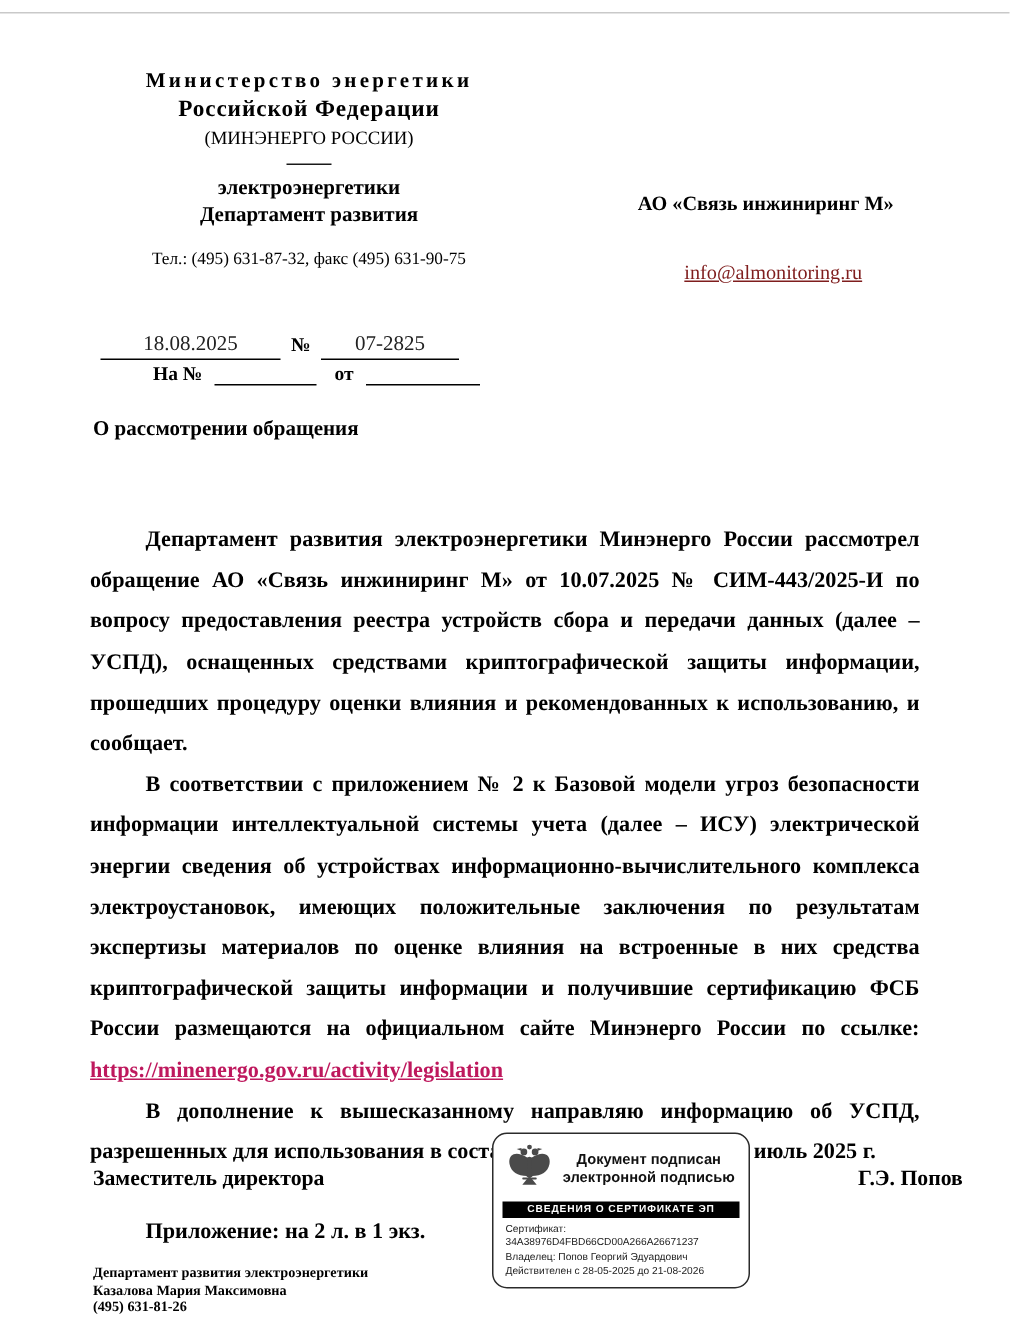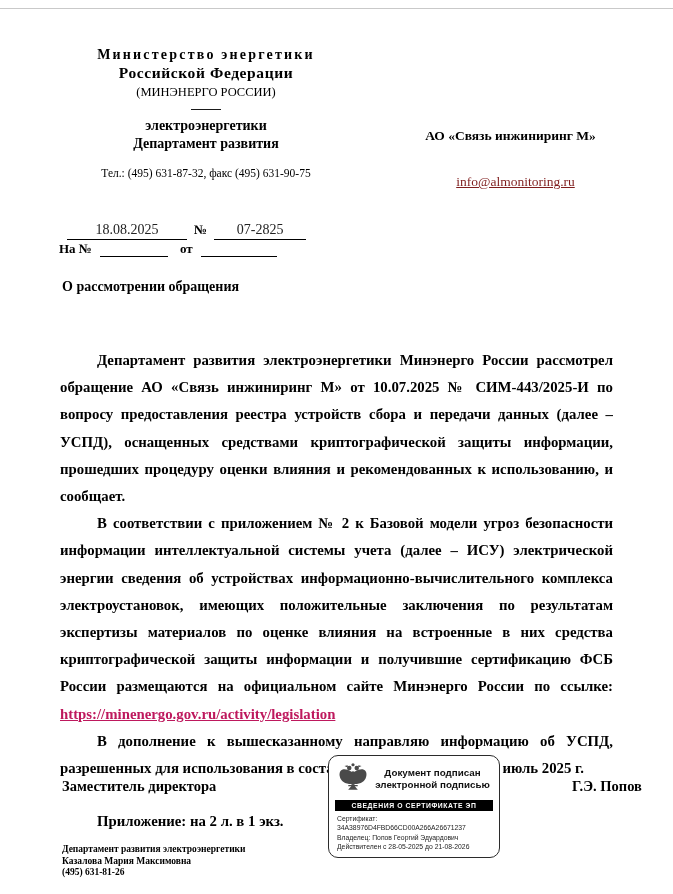--- a/index.html
+++ b/index.html
@@ -19,21 +19,21 @@
   .addr{font-size:11px;line-height:14px;margin-top:13px;}
   .phone{font-size:11.5px;margin-top:15px;}
 
   
   .refs{position:absolute;left:57px;top:222px;width:300px;font-size:13px;}
   .ref-row{display:flex;align-items:flex-start;}
   .u-cell{border-bottom:1px solid #000;text-align:center;}
   .u-date{width:120px;margin-left:10px;font-size:14px;color:#222;padding-bottom:1px;}
   .u-num{width:92px;font-size:14px;color:#222;padding-bottom:1px;}
   .ref-lbl{font-weight:bold;font-size:13px;padding:0 7px 1px 7px;white-space:nowrap;}
-  .ref-row2{display:flex;align-items:flex-end;margin-top:1px;}
+  .ref-row2{display:flex;align-items:flex-end;margin-top:1px;margin-left:43px;}
   .u-empty1{width:68px;border-bottom:1px solid #000;height:15px;}
   .u-empty2{width:76px;border-bottom:1px solid #000;height:15px;}
   .ref-lbl2{font-weight:bold;font-size:13px;padding:0 8px 0 2px;}
   .ref-lbl3{font-weight:bold;font-size:13px;padding:0 8px 0 12px;}
 
   
   .recipient{position:absolute;left:368px;top:128px;width:285px;text-align:center;}
   .rec-name{font-size:13.5px;font-weight:bold;}
   .rec-email{display:inline-block;margin-top:30px;font-size:13.5px;color:#7f1d1d;text-decoration:underline;margin-left:10px;}
 

